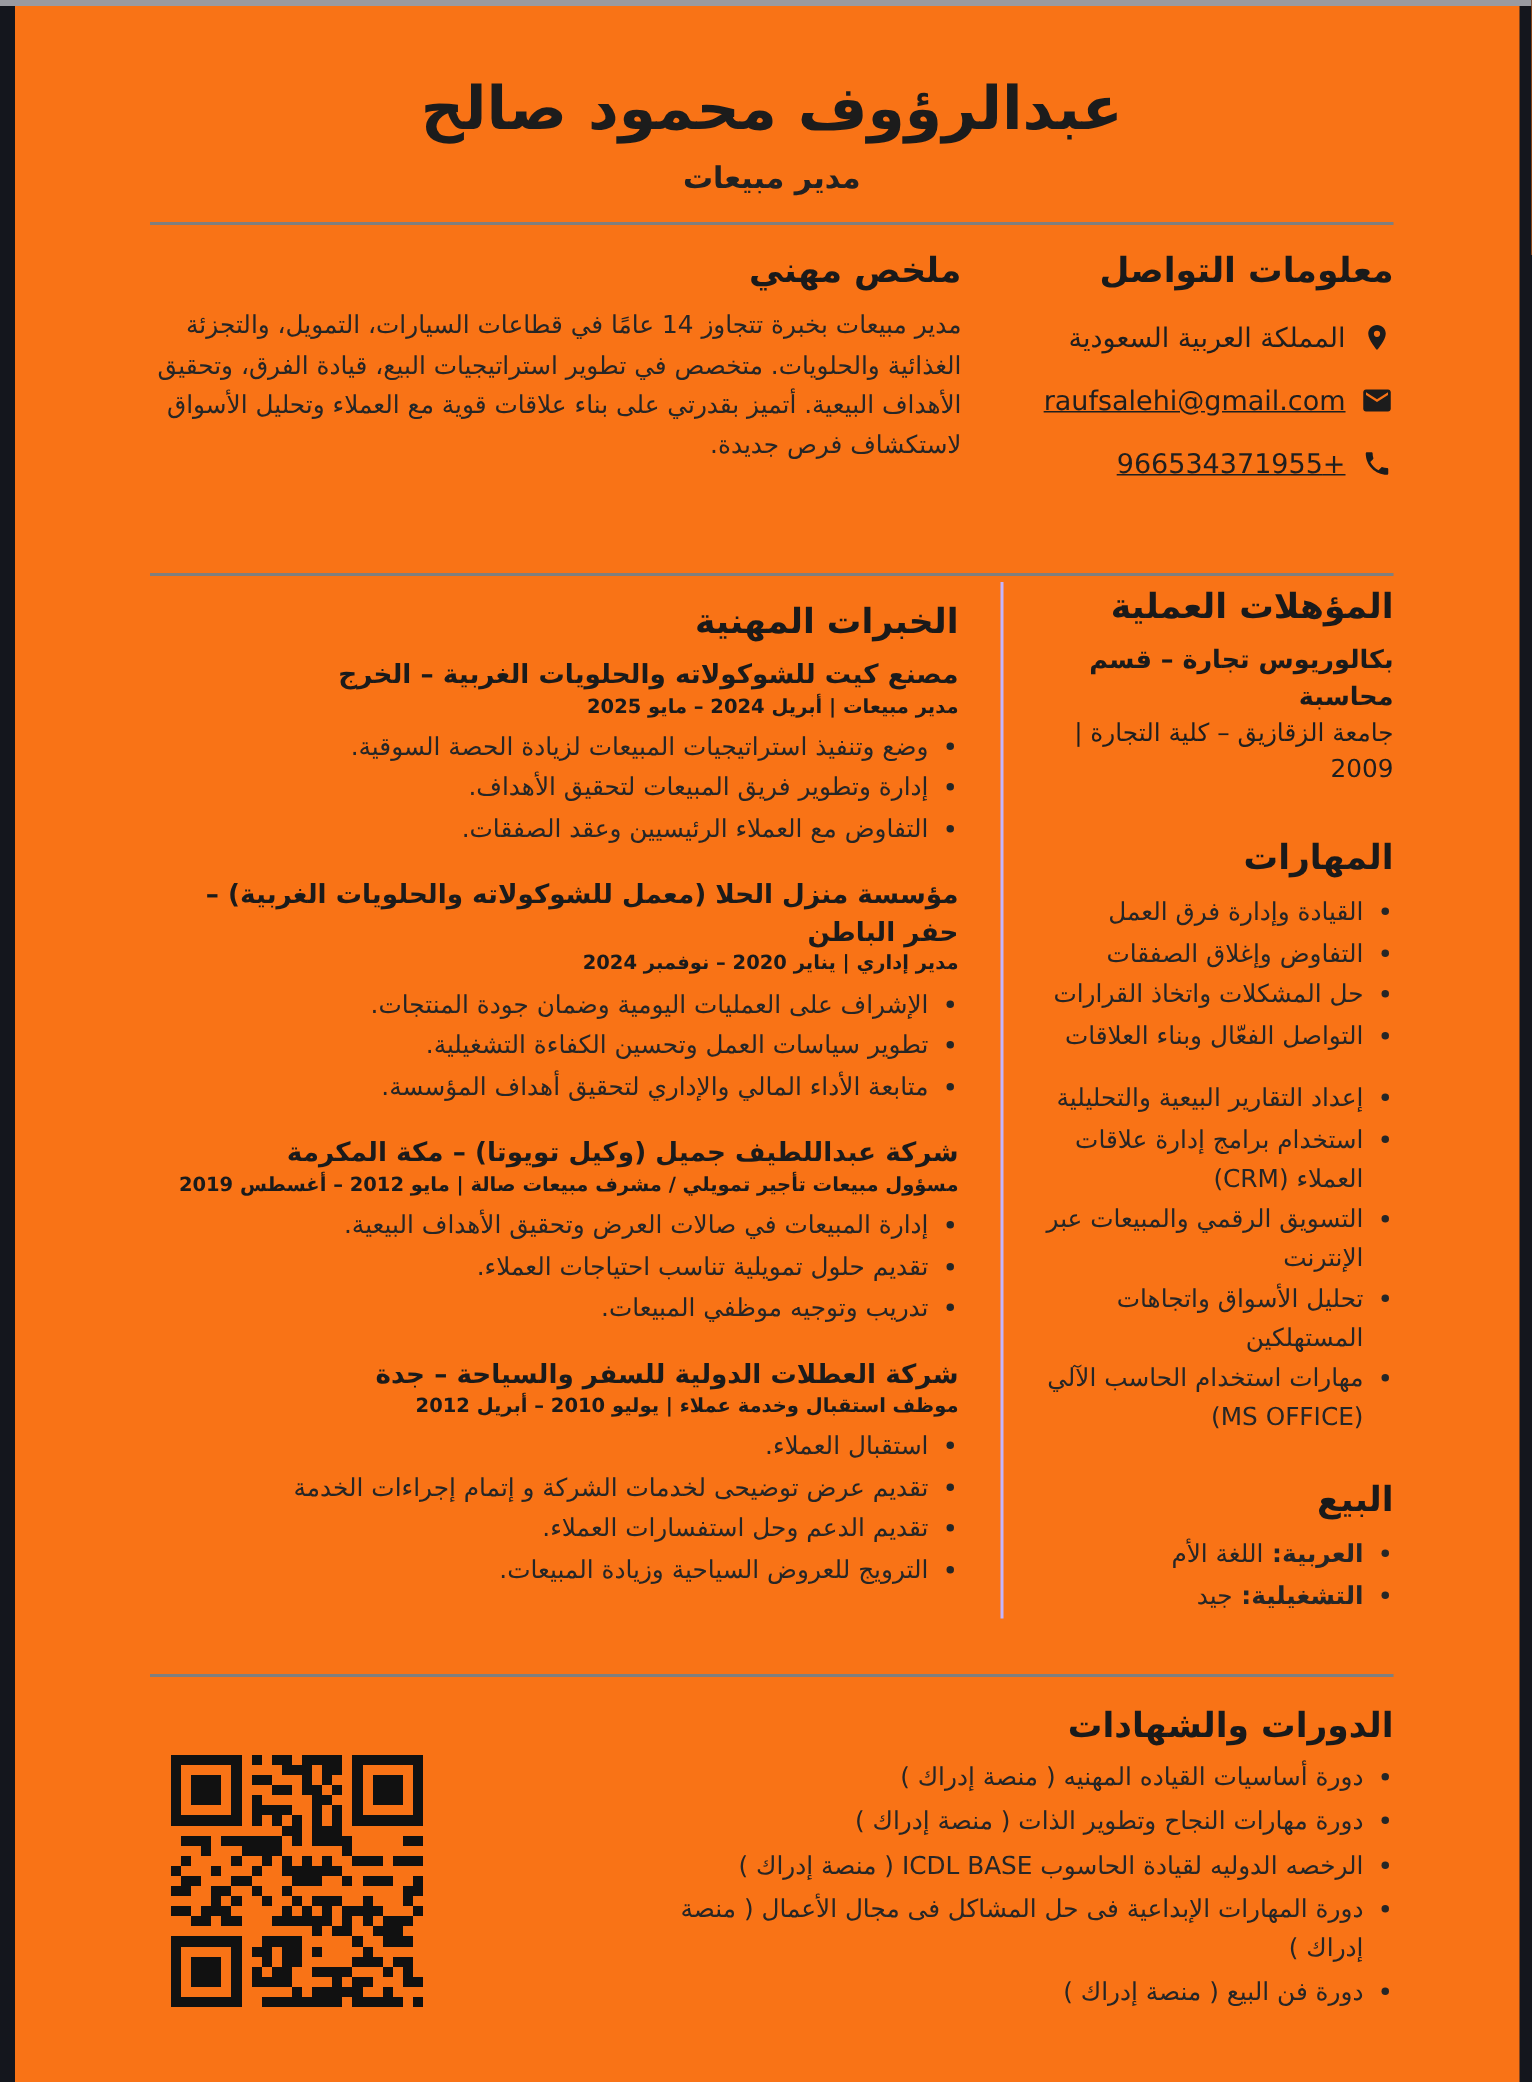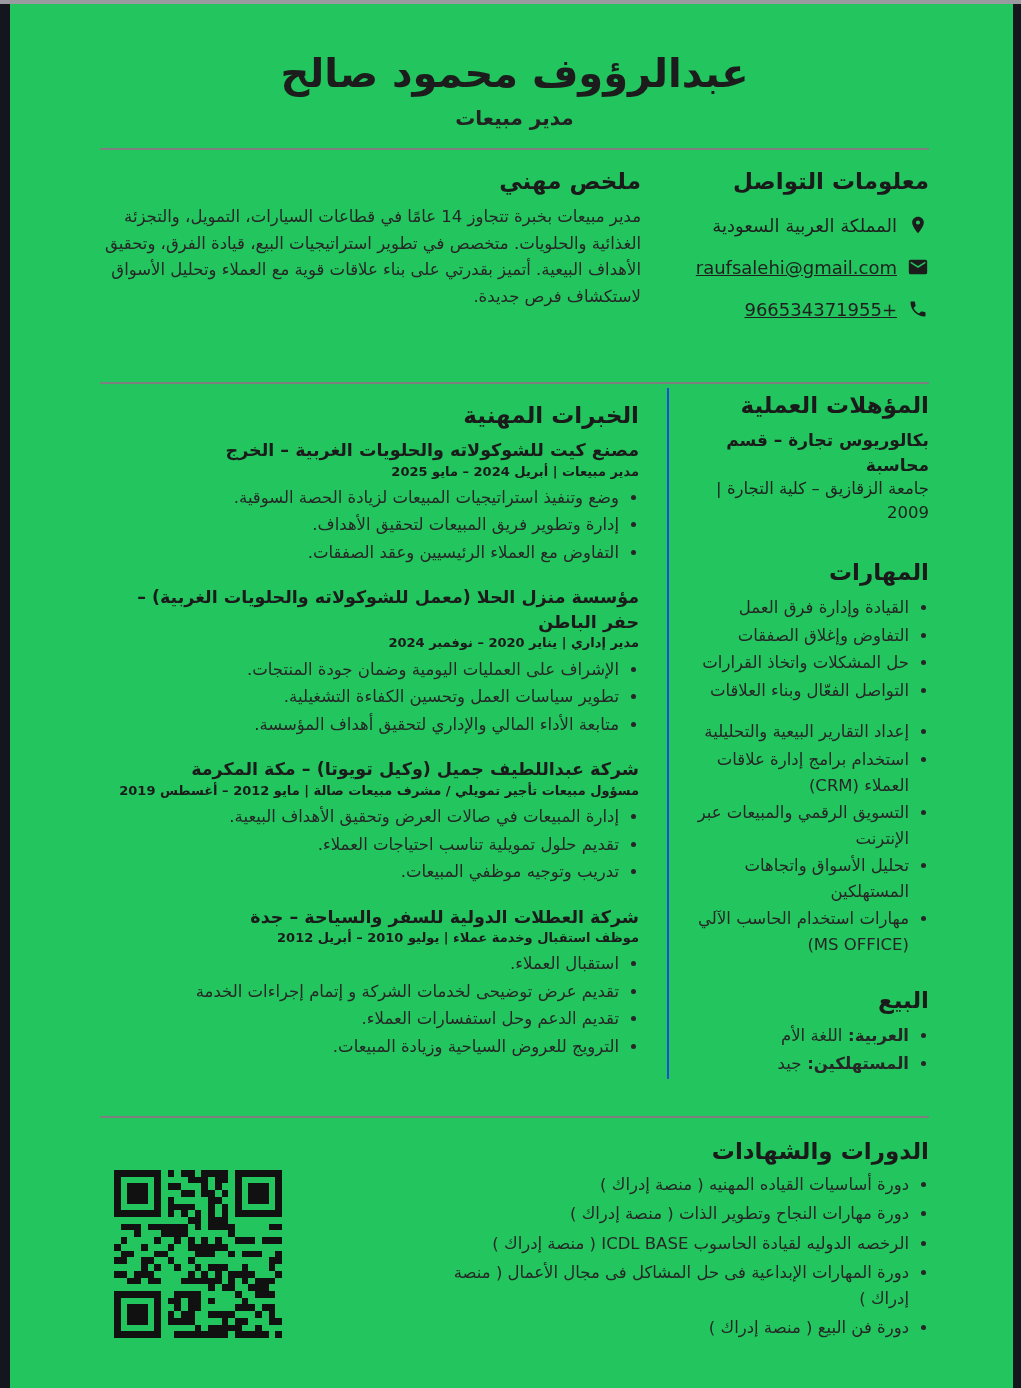--- a/index.html
+++ b/index.html
@@ -4,38 +4,38 @@
 <style>
   html,body{margin:0;padding:0;}
   body{
     width:1021px;height:1388px;position:relative;overflow:hidden;
     background:#14161d;
     font-family:"DejaVu Sans","Liberation Sans",sans-serif;
     color:#1f1f1f;
   }
   .top-strip{position:absolute;left:0;top:0;width:1021px;height:4px;background:#9a9aa0;z-index:5;}
   .page{
-    position:absolute;left:10px;top:4px;width:1003px;height:1384px;background:#22c55e;
+    position:absolute;left:10px;top:4px;width:1003px;height:1384px;background:#f97316;
     box-sizing:border-box;padding:0 84px 0 90px;direction:rtl;
   }
   header.head{ text-align:center;padding-top:46px; }
   h1.name{ margin:0;font-size:40px;font-weight:700;color:#1c1c1c;letter-spacing:0; }
   .job-title{ margin-top:10px;font-size:20px;font-weight:700;color:#222; }
   hr.rule{ border:none;border-top:2px solid #7f7f7f;margin:18px 0 0 0; }
   
   .sec1{ display:grid;grid-template-columns:240px 1fr;column-gap:48px;align-items:start;padding:14px 0 24px 0; }
   h2.h{ font-size:23px;font-weight:700;margin:4px 0 10px 0;color:#1a1a1a; }
   .citem{ display:flex;align-items:center;gap:10px;margin:20px 0;font-size:18px;color:#1f1f1f;text-decoration:none; }
   .citem .ic{ flex:0 0 auto;width:22px;height:22px;display:flex;align-items:center;justify-content:center; }
   .citem svg{ fill:#1c1c1c; }
   a.citem span{ text-decoration:underline; }
   .summary p{ margin:6px 0 0 0;font-size:16.5px;line-height:1.62;text-align:right;color:#262626; }
   
   .sec2{ display:grid;grid-template-columns:262px 1fr;column-gap:28px;align-items:start;padding:4px 0 18px 0; }
-  .sidecol{ box-sizing:border-box;border-left:2px solid #1d4ed8;padding-left:20px;min-height:570px; }
+  .sidecol{ box-sizing:border-box;border-left:2px solid #c4b5fd;padding-left:20px;min-height:570px; }
   .sidecol p{ margin:0;font-size:16.5px;line-height:1.45; }
   .bold{ font-weight:700;color:#1b1b1b; }
   .sidecol p.deg{ font-size:17px;margin-top:2px; }
   ul.blist{ margin:6px 0 0 0;padding:0 20px 0 0;font-size:16.5px;line-height:1.55;color:#262626; }
   ul.blist li{ margin:2px 0; }
   ul.blist.gap{ margin-top:16px; }
   .lang b::after{ content:": ";font-weight:700; }
   .maincol h2.h{ margin-top:14px; }
   .job{ margin:0 0 20px 0; }
   .job .company{ font-size:17.5px;line-height:1.4; }
@@ -118,21 +118,21 @@
           <li>استخدام برامج إدارة علاقات العملاء (CRM)</li>
           <li>التسويق الرقمي والمبيعات عبر الإنترنت</li>
           <li>تحليل الأسواق واتجاهات المستهلكين</li>
           <li>مهارات استخدام الحاسب الآلي (MS OFFICE)</li>
         </ul>
 
       <h2 class="h" style="margin-top:30px;">البيع</h2>
       <ul class="blist">
 
       <li class="lang"><b>العربية</b><span>اللغة الأم</span></li>
-          <li class="lang"><b>المستهلكين</b><span>جيد</span></li>
+          <li class="lang"><b>التشغيلية</b><span>جيد</span></li>
         </ul>
     </aside>
 
     <div class="maincol">
       <h2 class="h">الخبرات المهنية</h2>
       <div>
 
           <div class="job">
             <div class="company bold">مصنع كيت للشوكولاته والحلويات الغربية – الخرج</div>
             <div class="role bold">مدير مبيعات | أبريل 2024 – مايو 2025</div>

